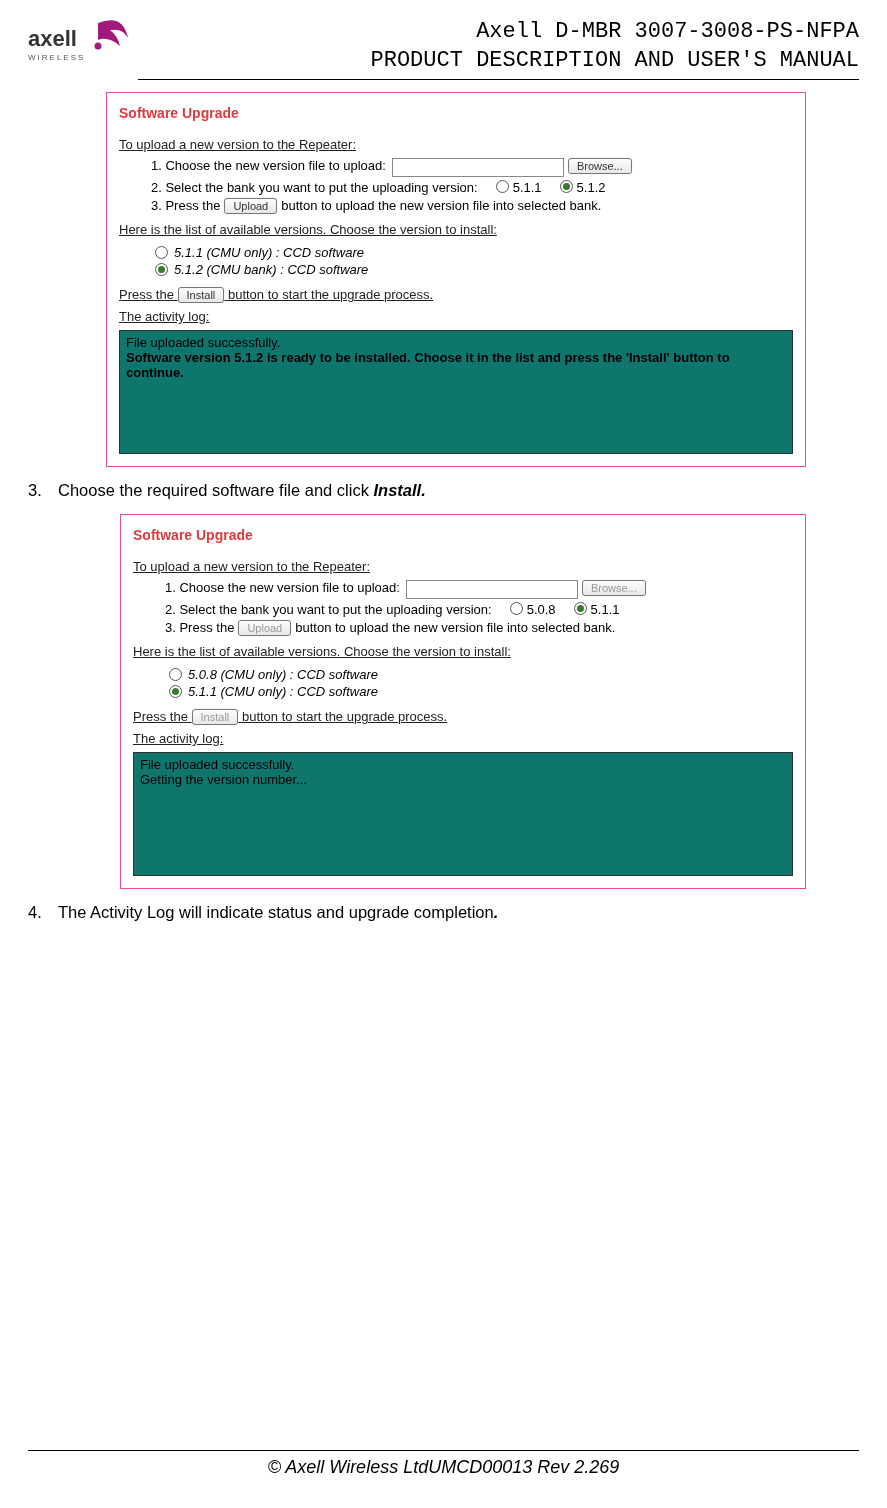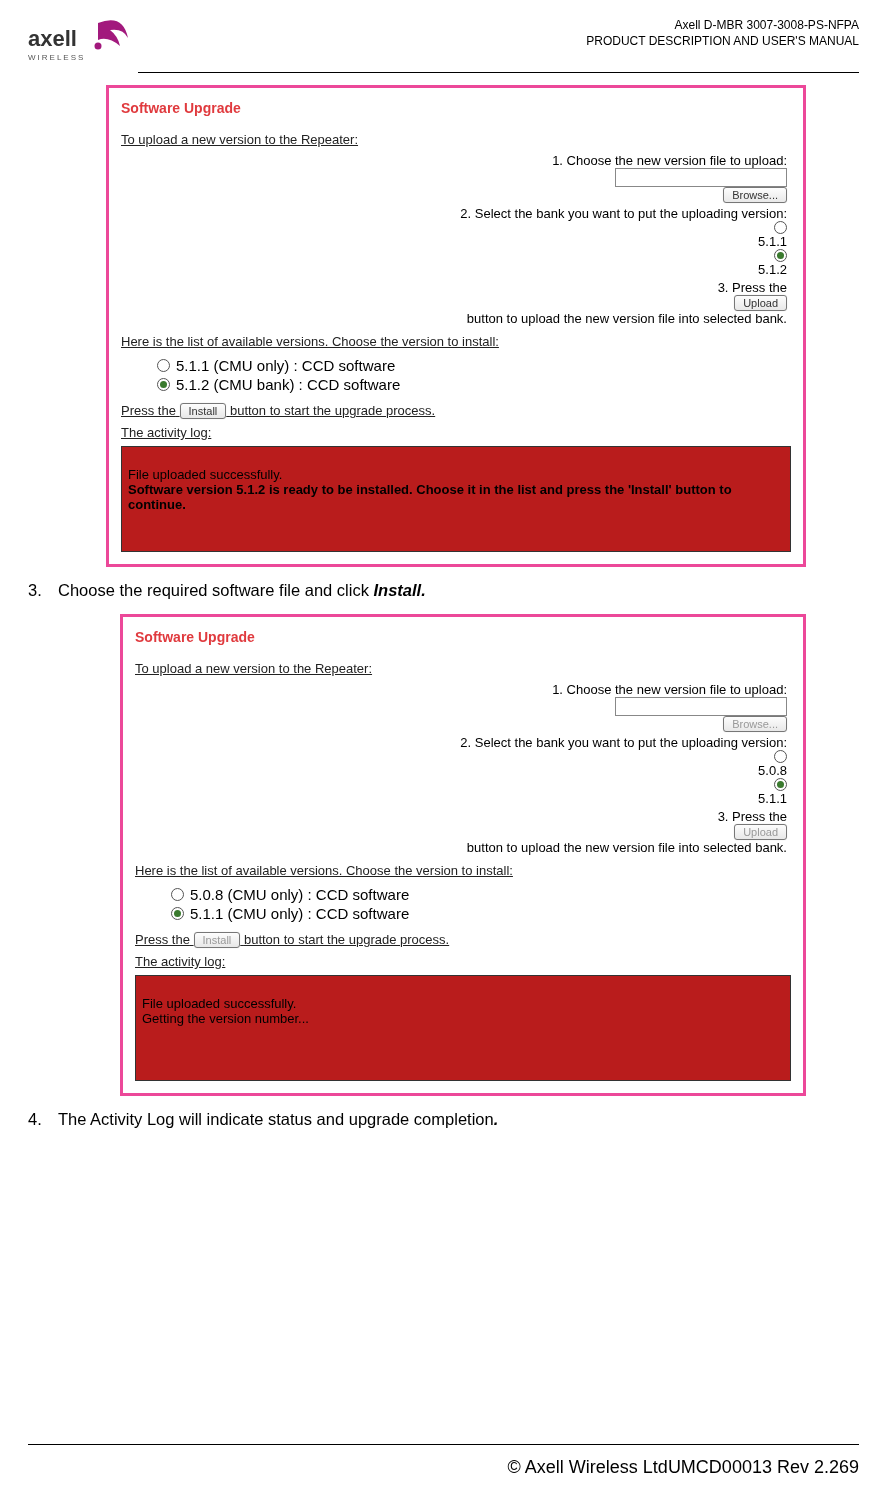--- a/index.html
+++ b/index.html
@@ -20,70 +20,70 @@
     position: relative;
   }
   .header {
     display: flex;
     justify-content: space-between;
     align-items: flex-start;
     margin-bottom: 4px;
   }
   .logo-block { display: flex; align-items: center; text-align: right; }
   .logo-svg { width: 105px; height: 50px; }
-  .header-text { text-align: right; font-size: 12px; line-height: 1.3; }
+  .header-text { text-align: right; font-size: 22px; line-height: 1.3; font-family: Liberation Mono, monospace; }
   .hr { border: none; border-top: 1.5px solid #000; margin: 2px 0 12px 110px; }
   .panel {
-    border: 3px solid #ec4899;
+    border: 1px solid #ec4899;
     margin: 0 16px 14px 78px;
     padding: 10px 12px 12px 12px;
     width: 700px;
     box-sizing: border-box;
     font-family: Arial, sans-serif;
   }
   .panel-title { font-weight: bold; color: #e03a3e; font-size: 14px; margin: 2px 0 16px 0; }
   .panel-text { font-size: 13px; color: #222; margin: 6px 0; text-decoration: underline; }
   .steps { margin: 4px 0 8px 32px; font-size: 13px; }
-  .steps .row { margin: 3px 0; display: flex; align-items: flex-end; flex-wrap: wrap; flex-direction: column; }
+  .steps .row { margin: 3px 0; display: flex; align-items: flex-start; flex-wrap: wrap; }
   .steps .row > span { margin-right: 4px; }
   .file-input {
     display: inline-block; width: 170px; height: 17px;
     border: 1px solid #888; background: #fff; margin: 0 2px;
   }
   .btn {
     display: inline-block; border: 1px solid #777; border-radius: 3px;
     background: linear-gradient(#fdfdfd,#e8e8e8);
     font-size: 11px; padding: 1px 8px; color: #333;
     box-shadow: 0 0 1px rgba(0,0,0,0.2);
   }
   .btn.disabled { color: #999; }
   .radio {
     display: inline-block; width: 11px; height: 11px; border: 1px solid #555;
     border-radius: 50%; margin: 0 4px 0 14px; position: relative; vertical-align: middle;
   }
   .radio.sel::after {
     content: ""; position: absolute; top: 2px; left: 2px; width: 7px; height: 7px;
     background: #3a7a2e; border-radius: 50%;
   }
-  .ver-list { margin: 8px 0 10px 36px; font-size: 15px; }
+  .ver-list { margin: 8px 0 10px 36px; font-size: 13px; font-style: italic; }
   .ver-list .row { display: flex; align-items: center; margin: 2px 0; }
   .ver-list .radio { margin: 0 6px 0 0; }
   .log-box {
-    border: 1px solid #333; width: 100%; height: 106px;
-    padding: 20px 6px; box-sizing: border-box; font-size: 13px;
-    margin-top: 4px; background: #b91c1c;
+    border: 1px solid #333; width: 100%; height: 124px;
+    padding: 4px 6px; box-sizing: border-box; font-size: 13px;
+    margin-top: 4px; background: #0f766e;
   }
   .log-box .b { font-weight: bold; }
   .step-line { font-family: Verdana, Arial, sans-serif; font-size: 16.5px; margin: 10px 0 14px 0; display: flex; }
   .step-line .num { width: 30px; flex-shrink: 0; }
   .step-line .txt .bold { font-weight: bold; font-style: italic; }
   .footer {
     position: absolute; left: 28px; right: 28px; bottom: 30px;
-    border-top: 1.5px solid #000; padding-top: 12px;
-    display: flex; justify-content: flex-end; font-size: 18px;
+    border-top: 1.5px solid #000; padding-top: 6px;
+    display: flex; justify-content: center; font-size: 18px; font-style: italic;
   }
 </style>
 </head>
 <body>
 
 <div class="page">
   <div class="header">
     <div class="logo-block">
       <svg class="logo-svg" viewBox="0 0 105 50">
         <text x="0" y="28" font-family="Arial" font-size="22" font-weight="bold" fill="#333">axell</text>

